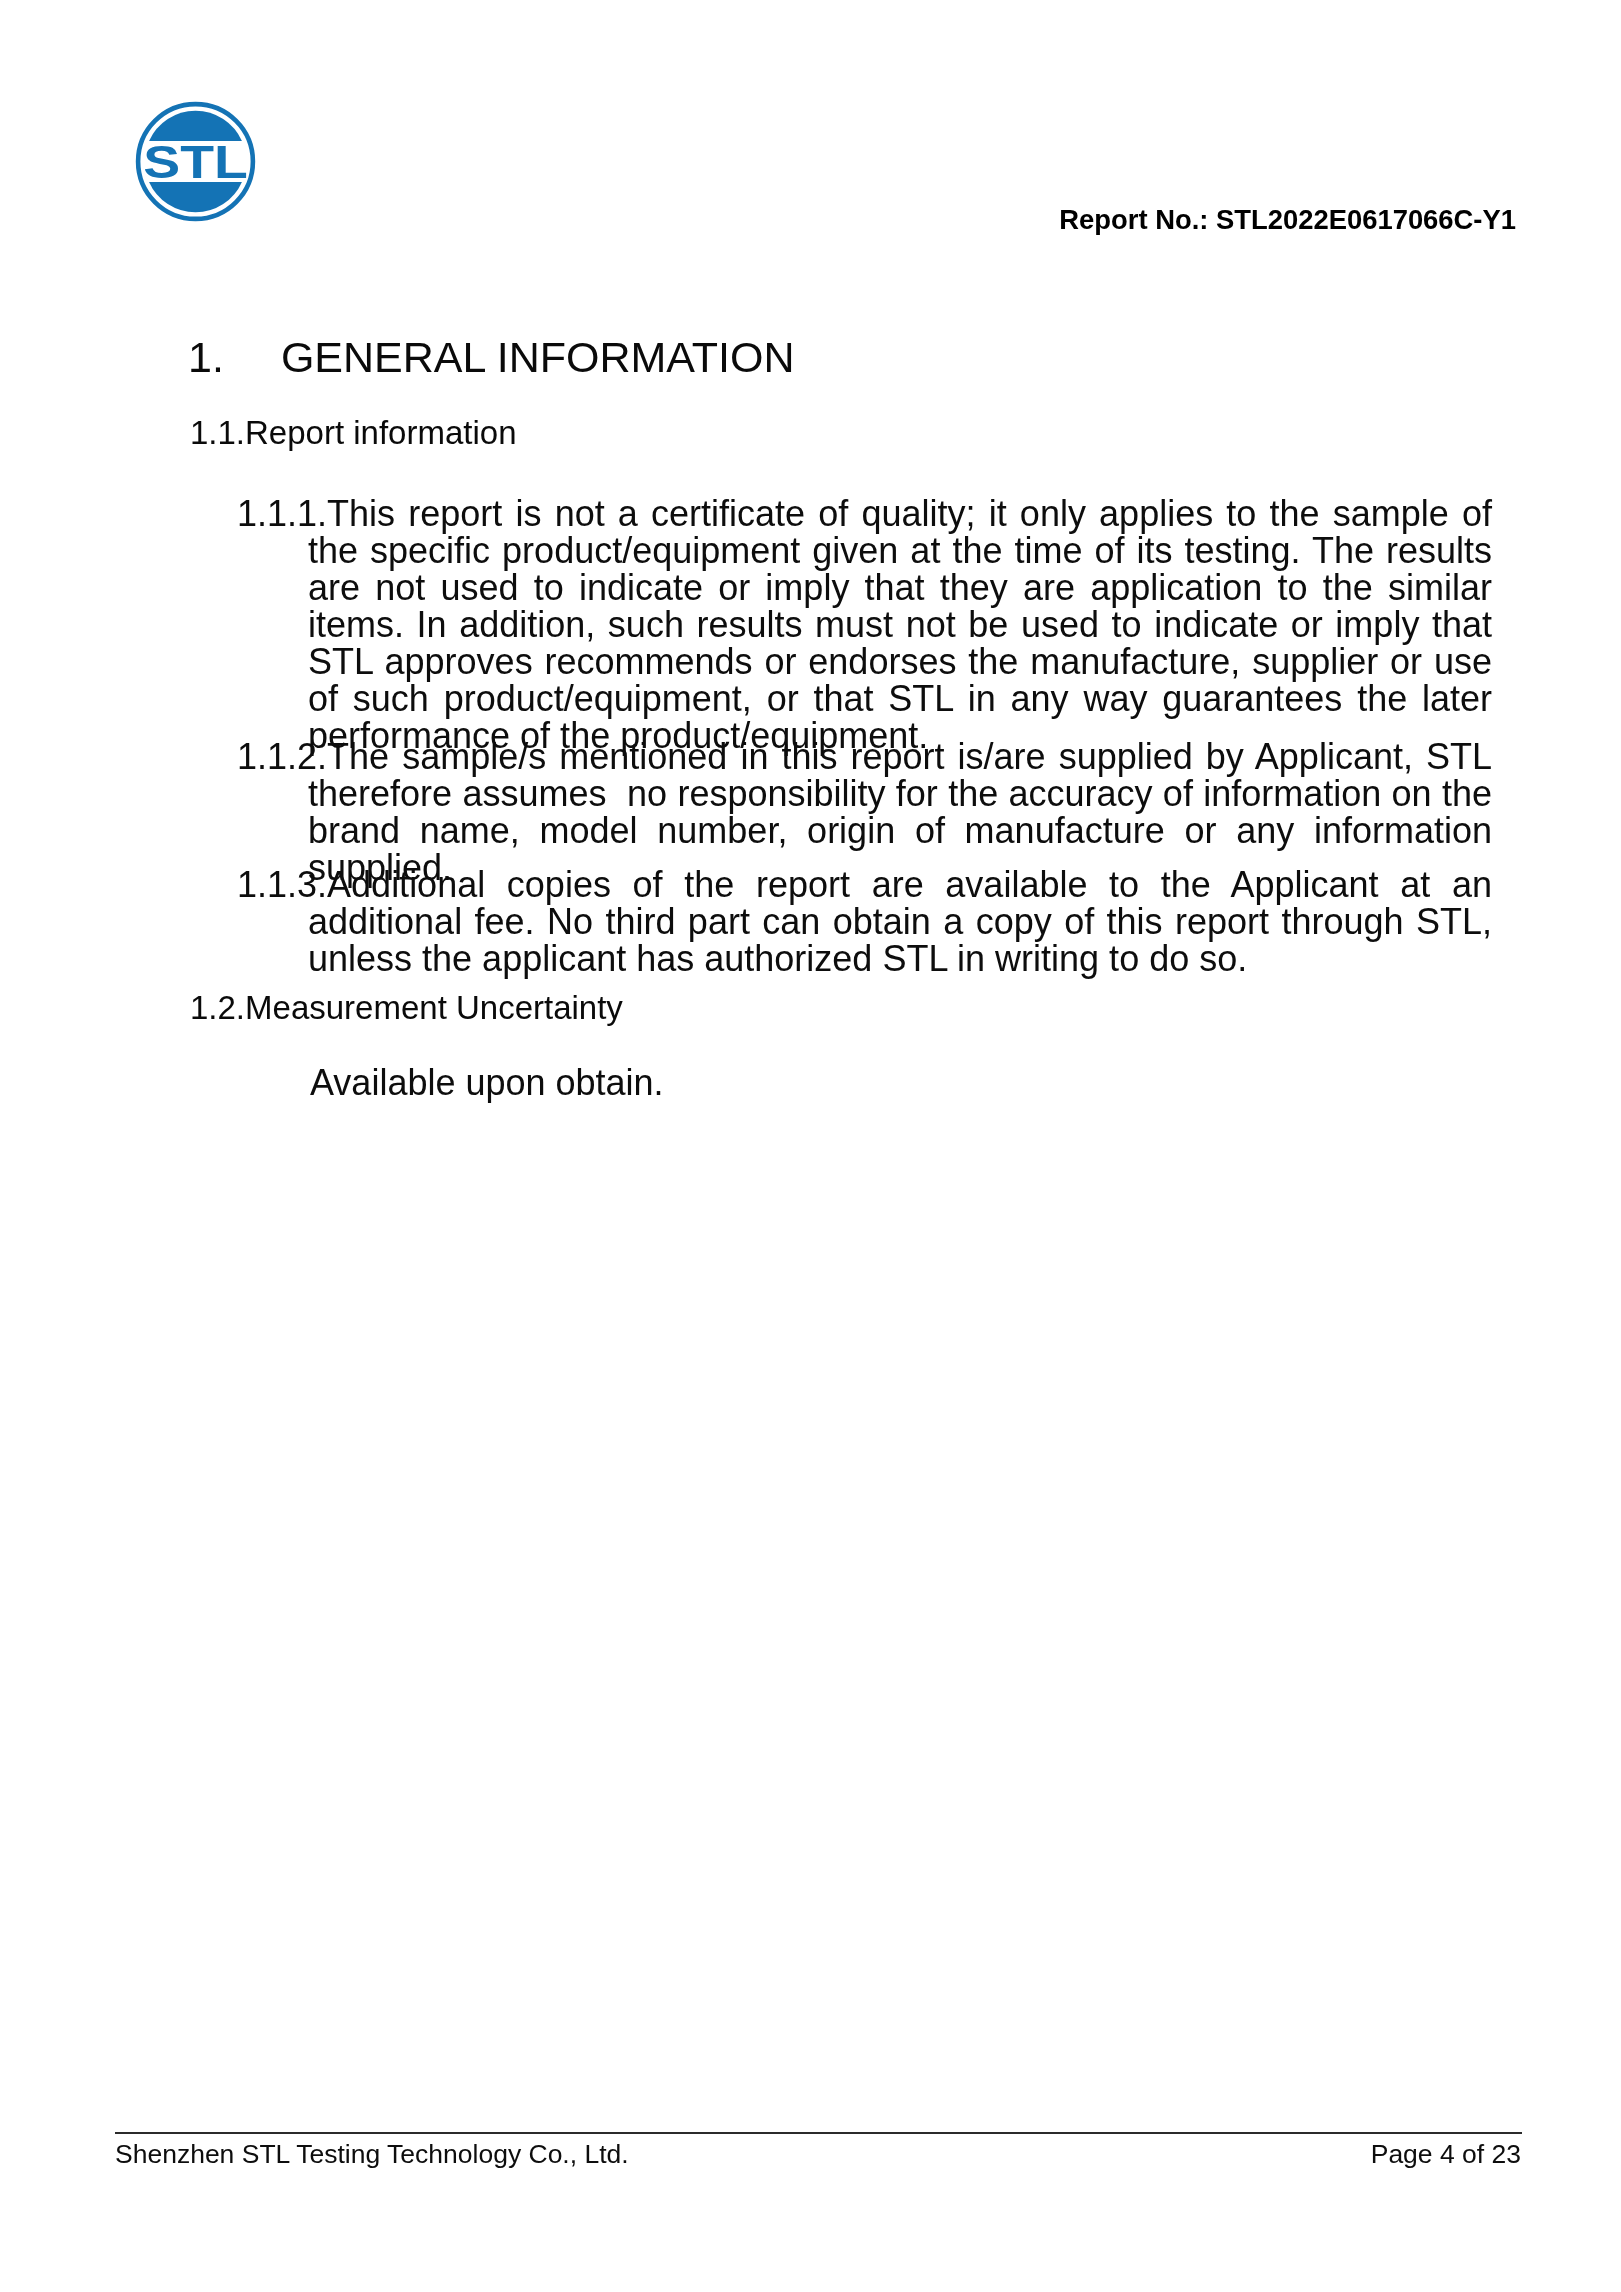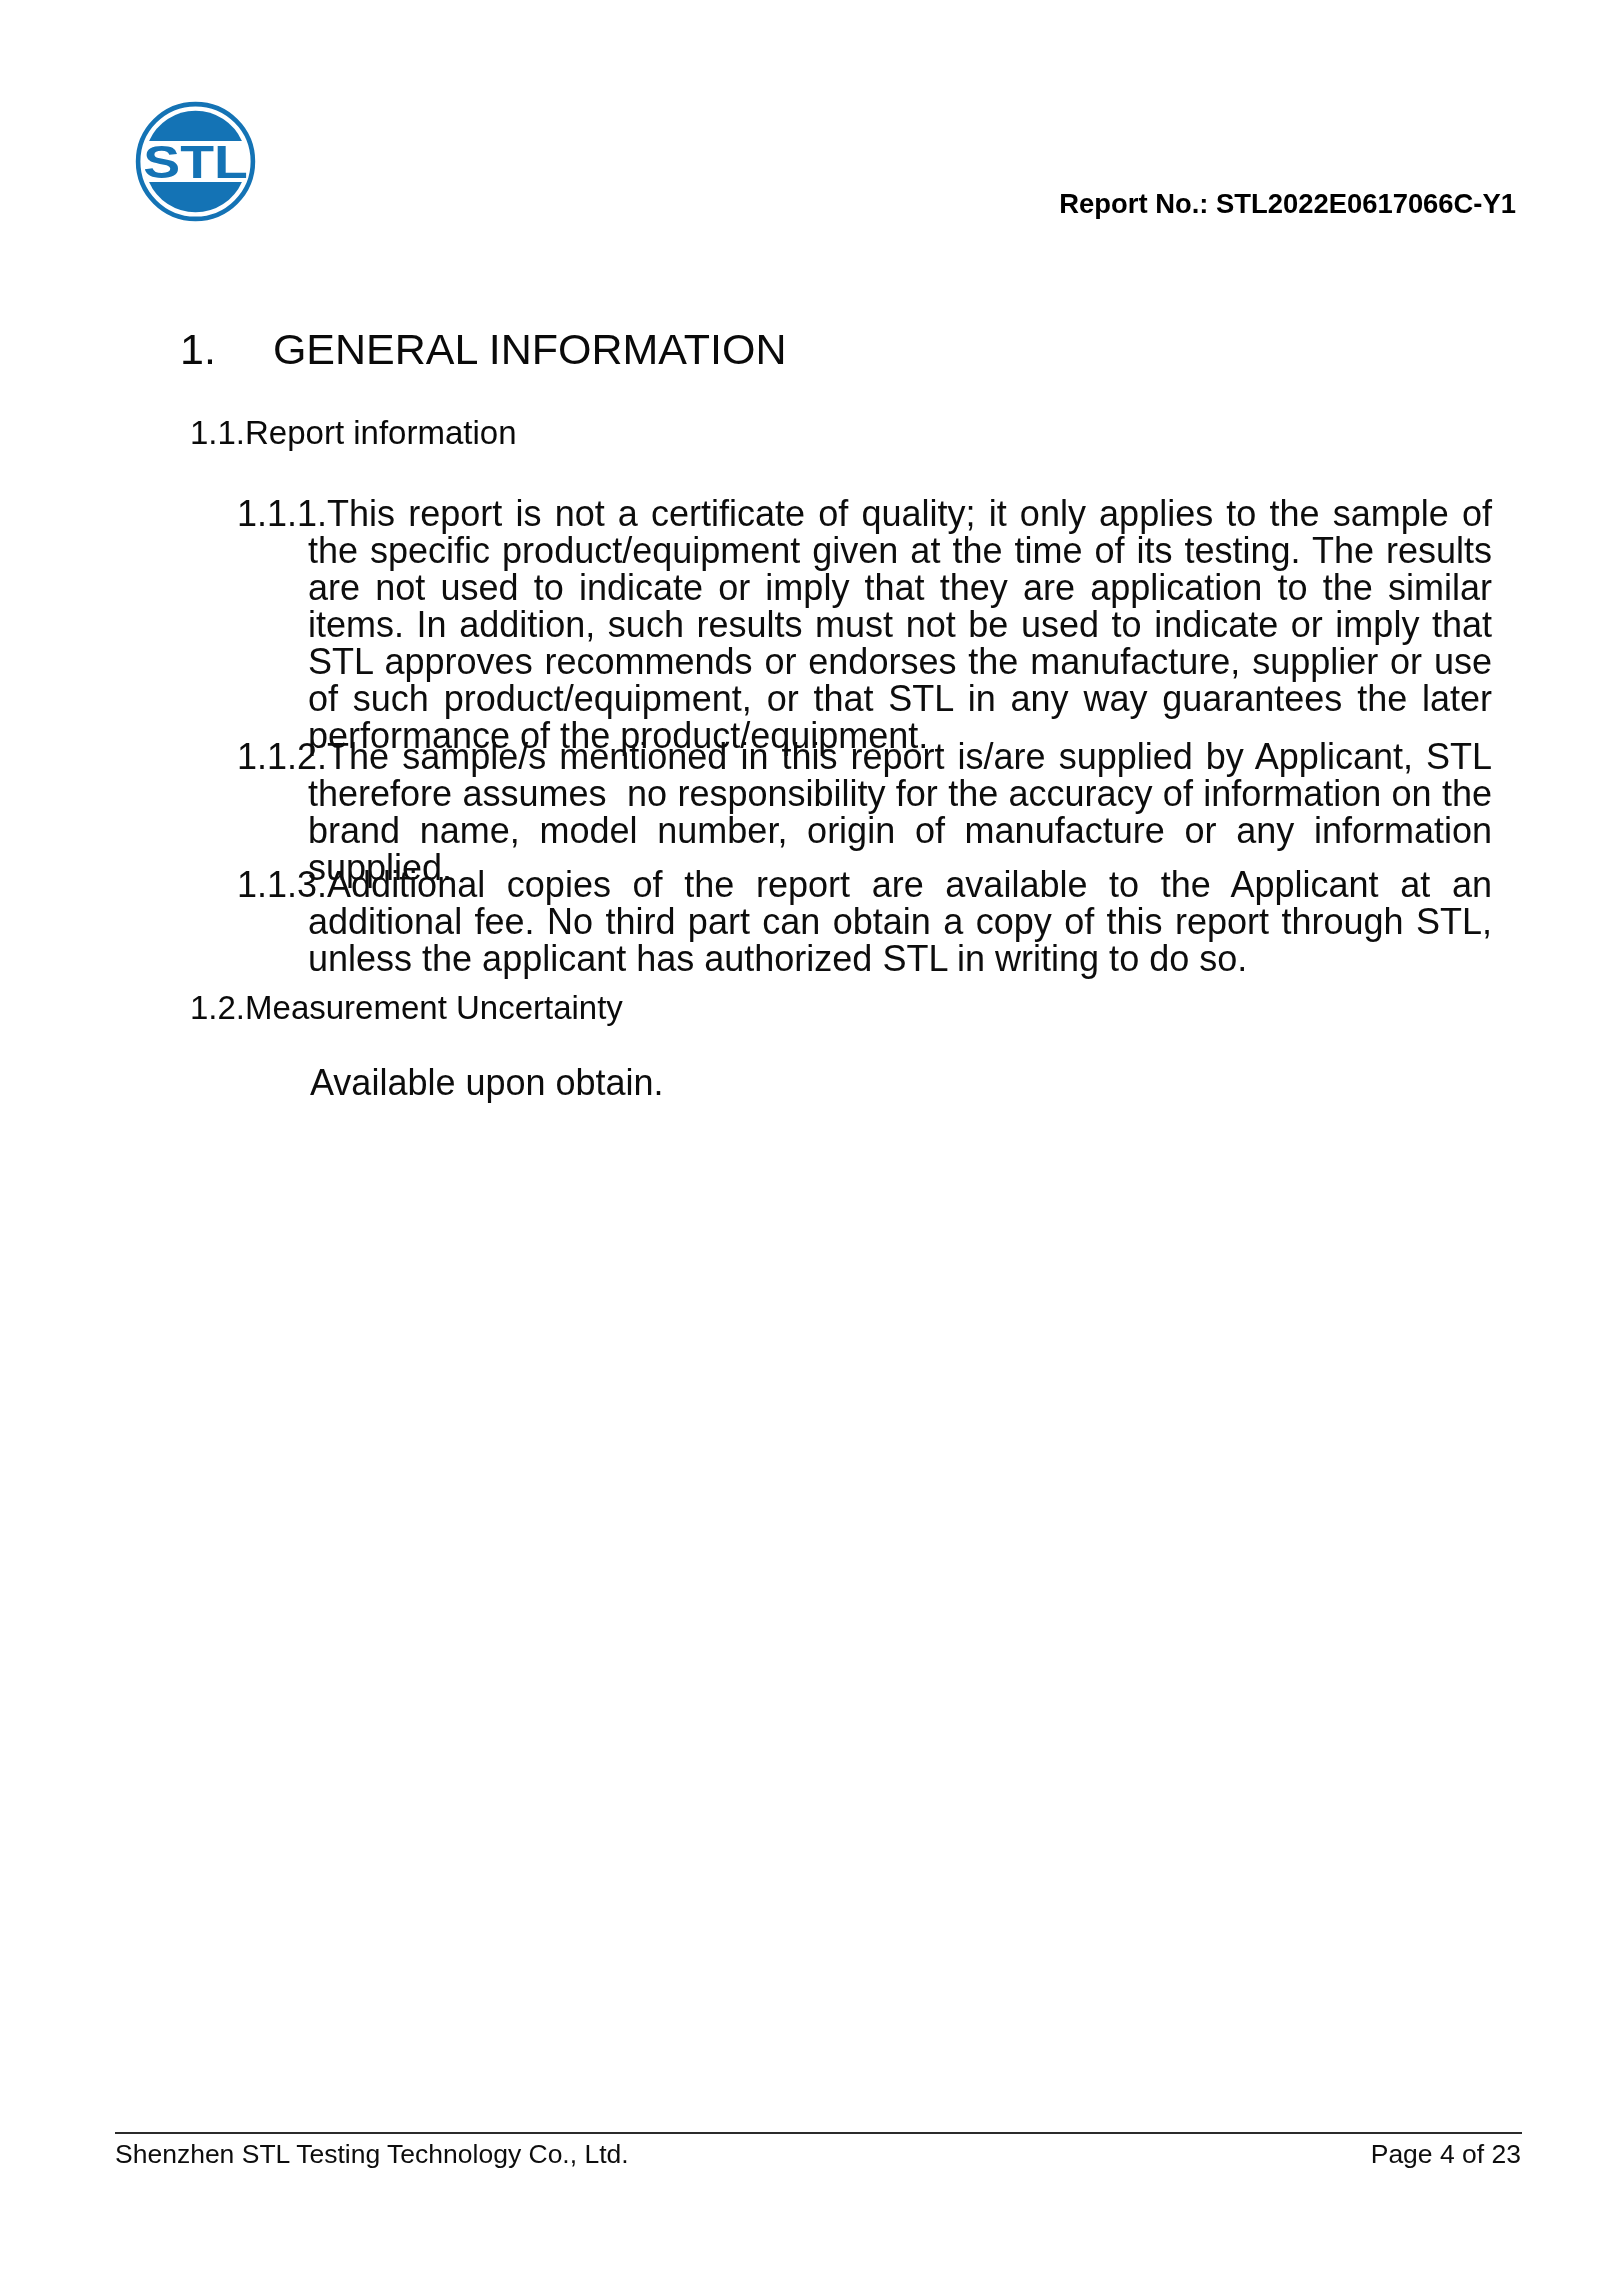--- a/index.html
+++ b/index.html
@@ -19,32 +19,32 @@
   }
   .logo {
     position: absolute;
     left: 134px;
     top: 100px;
     width: 123px;
     height: 123px;
   }
   .report-no {
     position: absolute;
-    top: 188px;
+    top: 204px;
     right: 114px;
     font-size: 27.4px;
     font-weight: 700;
     color: #000000;
     white-space: nowrap;
   }
   .h1 {
     position: absolute;
     left: 176px;
     top: 322px;
-    margin: 4px;
+    margin: 12px;
     font-size: 43px;
     font-weight: 400;
     line-height: 47px;
     color: #0a0a0a;
     white-space: nowrap;
   }
   .h1 .h1-title { margin-left: 57px; }
   .h2 {
     position: absolute;
     left: 190px;

